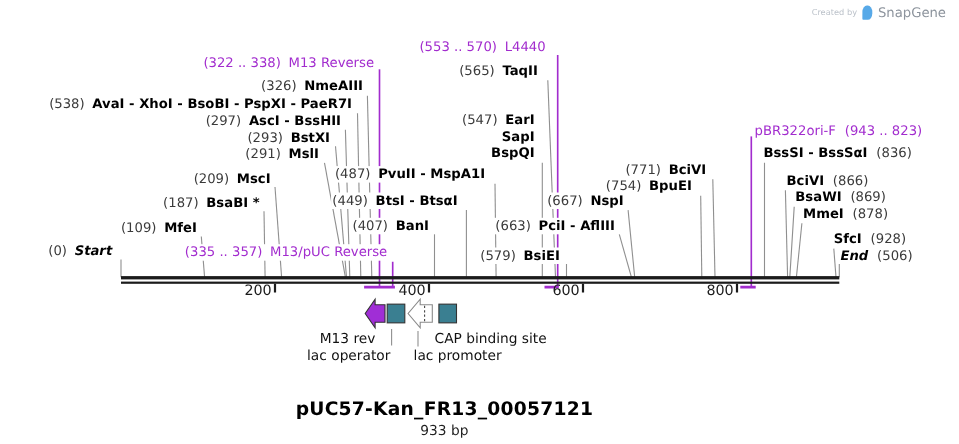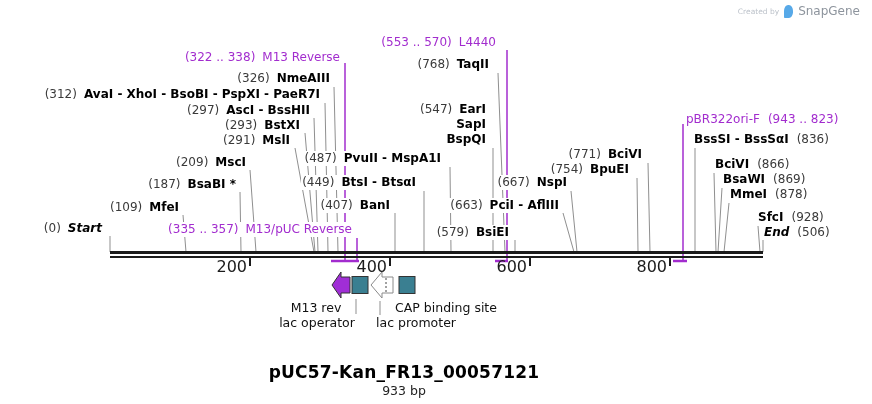--- a/index.html
+++ b/index.html
@@ -12,21 +12,21 @@
   .site{
     position:absolute; z-index:2; font-size:12px; line-height:15px;
     color:#3a3a3a; white-space:nowrap; background:#fff; padding:0 1px;
   }
   .site .nm{font-weight:bold;color:#000;margin-left:7px;}
   .site.nf .nm{margin-left:0;}
   .site.nf .pos{margin-left:8px;}
   .site.it .nm{font-style:italic;}
   .site.ra{text-align:right;}
   .purple, .purple .pos, .purple .nm{color:#a22cce !important;font-weight:normal !important;}
-  .tick-num{position:absolute;z-index:2;font-size:16px;color:#1b1b1b;white-space:nowrap;}
+  .tick-num{position:absolute;z-index:2;font-size:13px;color:#1b1b1b;white-space:nowrap;}
   .feat-label{position:absolute;z-index:2;font-size:12.5px;color:#111;white-space:nowrap;transform:translateX(-50%);}
   .title-block{position:absolute;left:0;width:808px;text-align:center;z-index:2;color:#000;}
   .map-title{font-size:17px;font-weight:bold;letter-spacing:0.2px;}
   .map-length{font-size:12.5px;margin-top:1px;color:#222;}
   
   .watermark{position:absolute;top:4px;right:12px;z-index:3;display:flex;align-items:center;gap:5px;}
   .wm-created{font-size:7.5px;color:#bcc2ca;margin-left:28px;}
   .sg-logo{display:inline-block;width:9px;height:13px;background:#57a9e8;border-radius:45% 45% 45% 8%;}
   .wm-brand{font-size:12px;color:#8d949d;font-weight:500;}
 </style>
@@ -131,41 +131,41 @@
   <div class="site ra" style="right:581px;top:133px;">
     <span class="pos">(291)</span><span class="nm">MslI</span>
   </div>
   <div class="site ra" style="right:571px;top:118px;">
     <span class="pos">(293)</span><span class="nm">BstXI</span>
   </div>
   <div class="site ra" style="right:561px;top:103px;">
     <span class="pos">(297)</span><span class="nm">AscI - BssHII</span>
   </div>
   <div class="site ra" style="right:551px;top:87px;">
-    <span class="pos">(312)</span><span class="nm">AvaI - XhoI - BsoBI - PspXI - PaeR7I</span>
+    <span class="pos">(538)</span><span class="nm">AvaI - XhoI - BsoBI - PspXI - PaeR7I</span>
   </div>
   <div class="site ra" style="right:541px;top:71px;">
     <span class="pos">(326)</span><span class="nm">NmeAIII</span>
   </div>
   <div class="site ra" style="right:481px;top:198px;">
     <span class="pos">(407)</span><span class="nm">BanI</span>
   </div>
   <div class="site ra" style="right:455px;top:175px;">
     <span class="pos">(449)</span><span class="nm">BtsI - BtsαI</span>
   </div>
   <div class="site ra" style="right:430px;top:151px;">
     <span class="pos">(487)</span><span class="nm">PvuII - MspA1I</span>
   </div>
   <div class="site ra" style="right:385px;top:102px;">
     <div><span class="pos">(547)</span><span class="nm">EarI</span></div>
     <div><span class="nm">SapI</span></div>
     <div><span class="nm">BspQI</span></div>
   </div>
   <div class="site ra" style="right:382px;top:57px;">
-    <span class="pos">(768)</span><span class="nm">TaqII</span>
+    <span class="pos">(565)</span><span class="nm">TaqII</span>
   </div>
   <div class="site ra" style="right:362px;top:225px;">
     <span class="pos">(579)</span><span class="nm">BsiEI</span>
   </div>
   <div class="site ra" style="right:312px;top:198px;">
     <span class="pos">(663)</span><span class="nm">PciI - AflIII</span>
   </div>
   <div class="site ra" style="right:304px;top:175px;">
     <span class="pos">(667)</span><span class="nm">NspI</span>
   </div>

